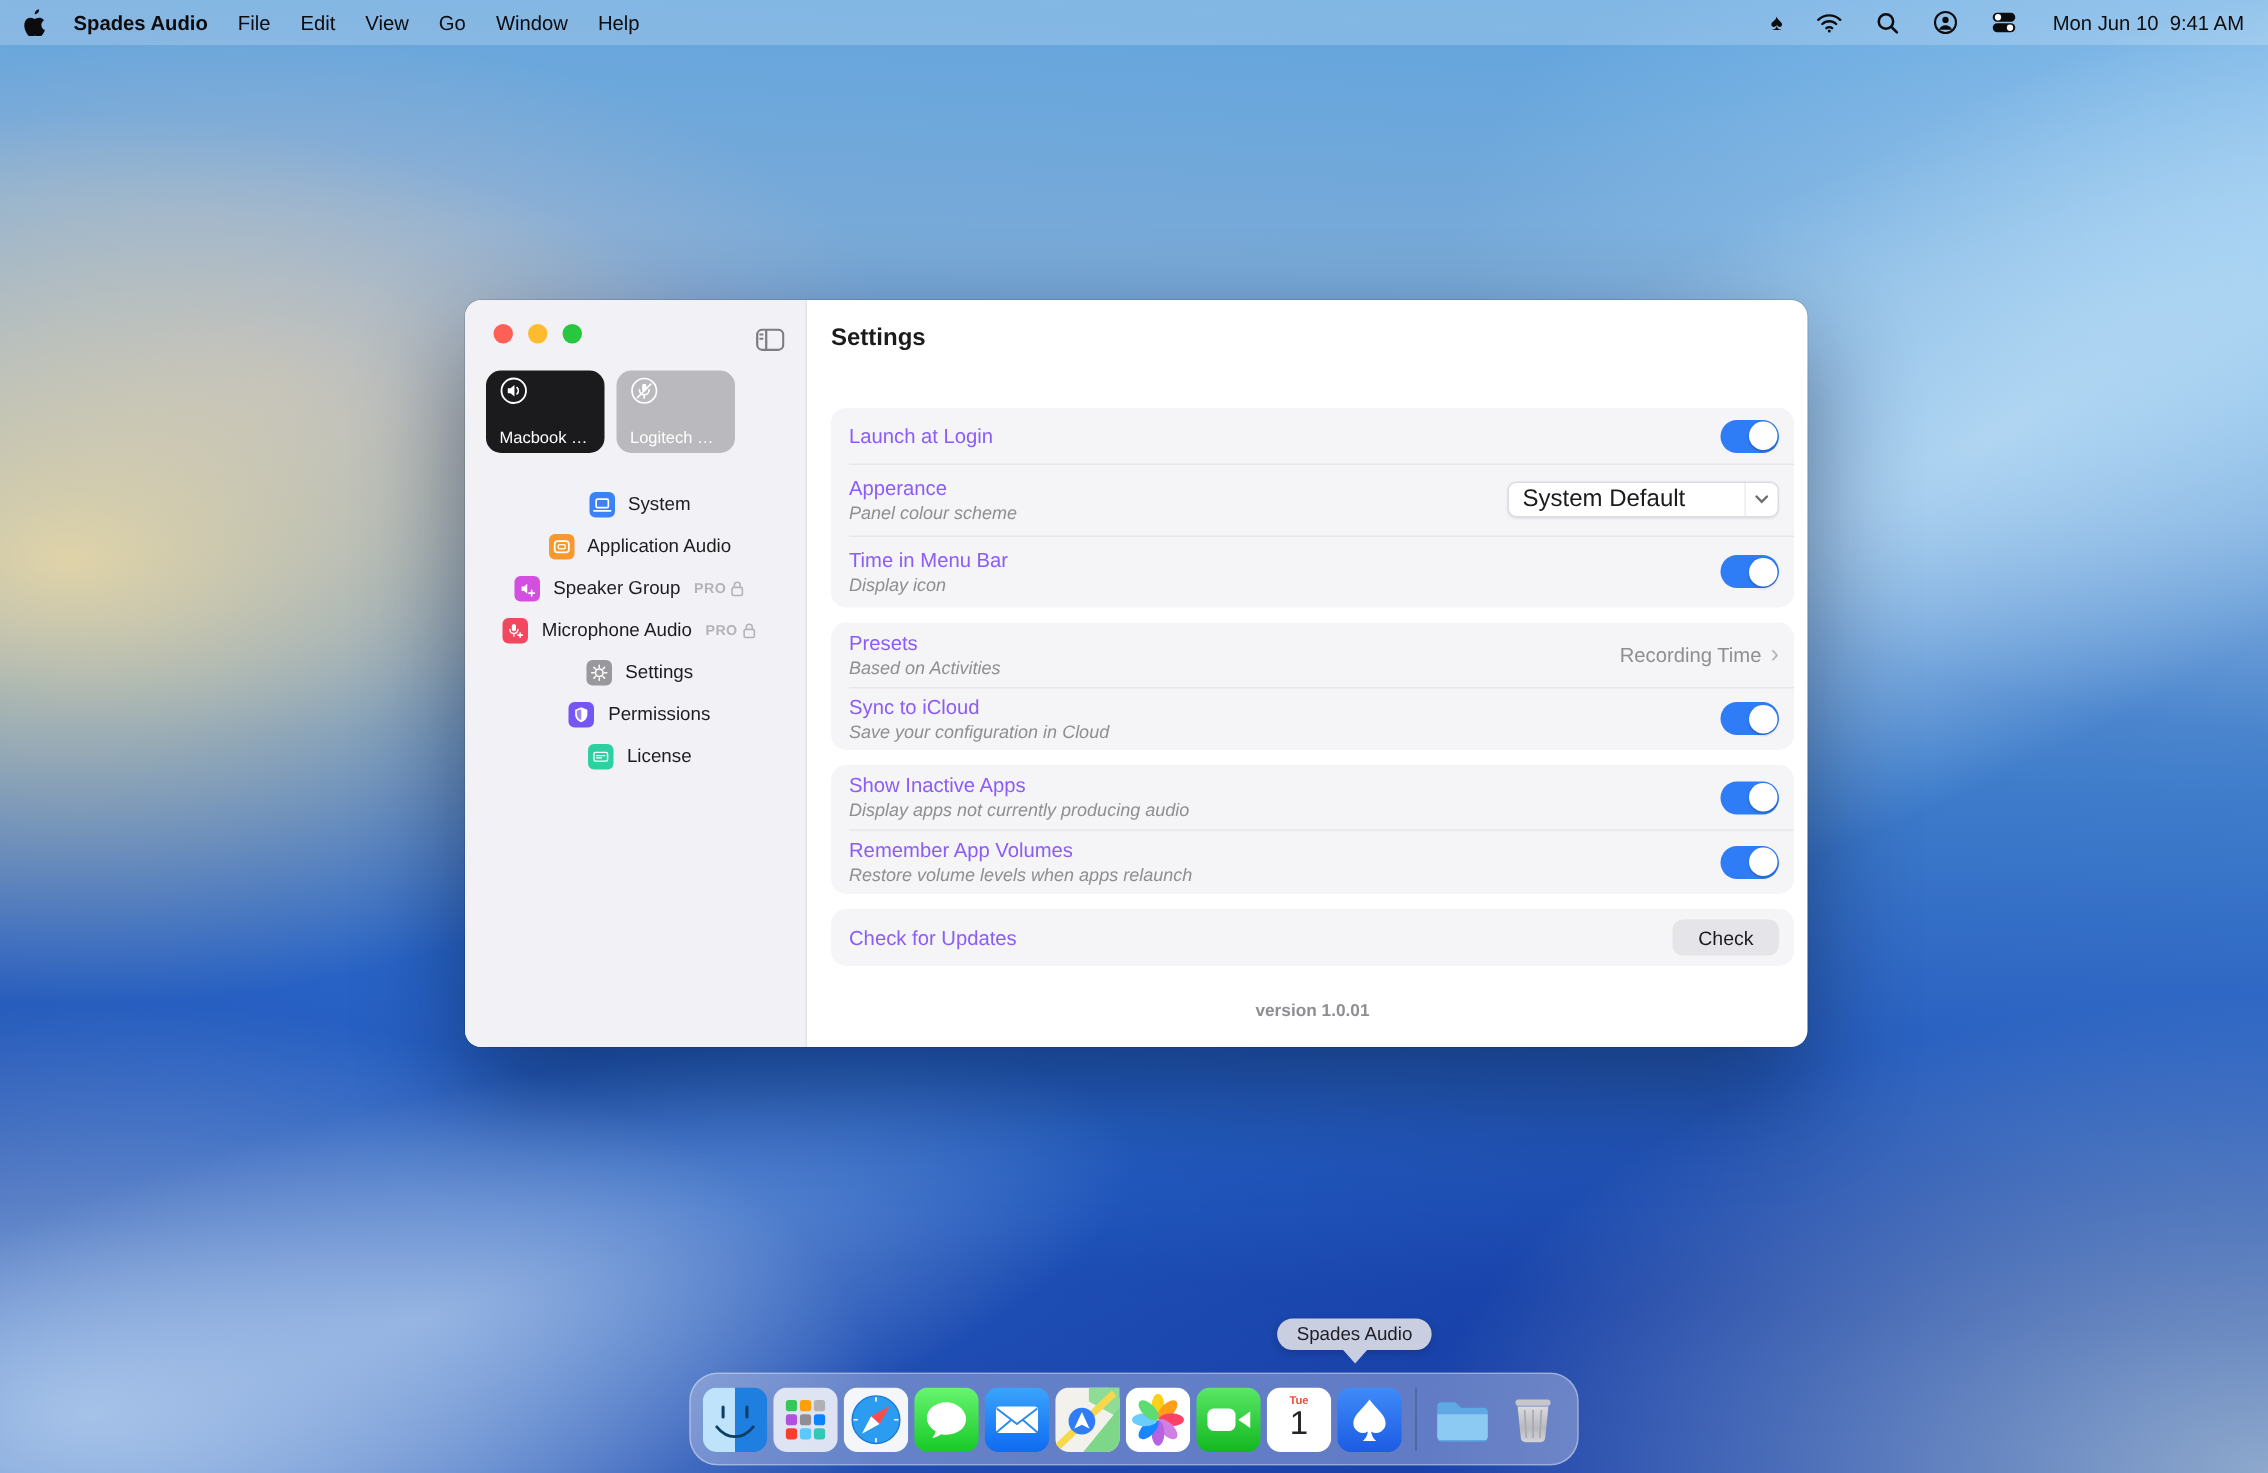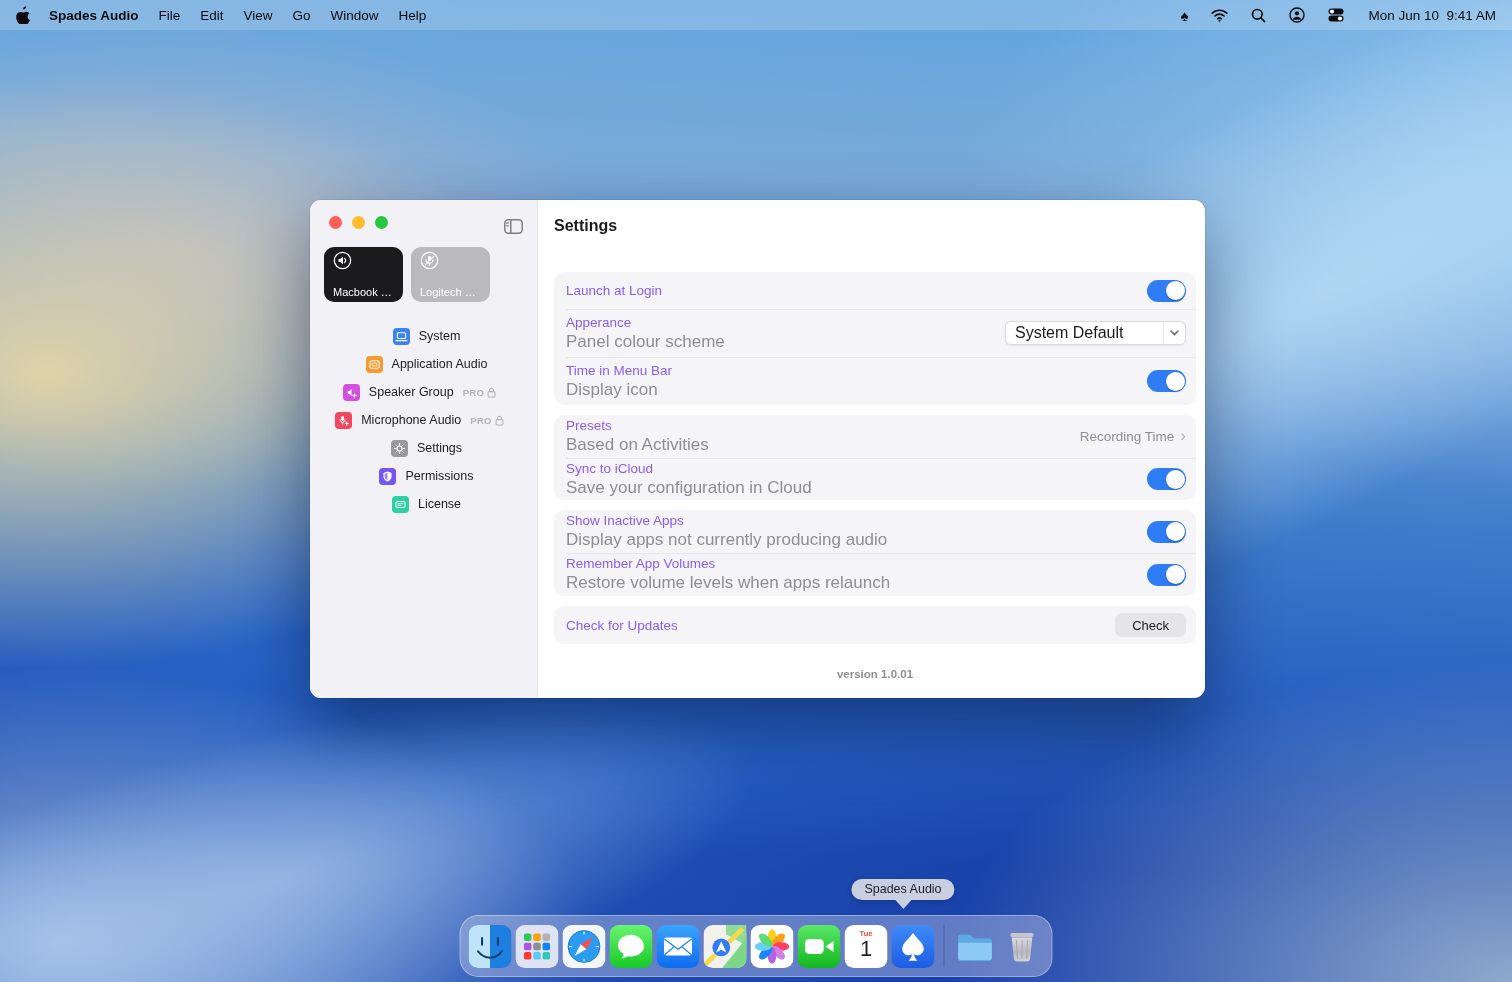--- a/index.html
+++ b/index.html
@@ -66,21 +66,21 @@
   .main { flex:1; padding:17px 9px 0 16px; position:relative; }
   .panel-title { font-size:16px; font-weight:700; color:#1b1b1d; }
 
   .card { background:#f5f5f7; border-radius:10px; width:642px; }
   .card.first { margin-top:37px; }
   .card + .card { margin-top:10px; }
   .row { display:flex; align-items:center; padding:0 10px 0 12px; position:relative; }
   .row + .row::before { content:""; position:absolute; top:0; left:12px; right:0; height:1px; background:#e7e7e9; }
   .row-text { display:flex; flex-direction:column; justify-content:center; gap:2px; }
   .row-label { font-size:13.5px; color:#8b5cf6; }
-  .row-sub { font-size:17px; color:#8e8e93; }
+  .row-sub { font-size:12px; color:#8e8e93;font-style:italic; }
   .row-right { margin-left:auto; display:flex; align-items:center; gap:6px; }
   .h37{height:37px;} .h48{height:48px;} .h43{height:43px;} .h42{height:42px;} .h38{height:38px;}
 
   .toggle { width:39px; height:22px; border-radius:11px; position:relative; cursor:pointer; flex-shrink:0; }
   .toggle.on { background:#2e7df6; }
   .toggle .knob { position:absolute; top:1.5px; right:1.5px; width:19px; height:19px; border-radius:50%; background:#fff;
     box-shadow:0 1px 2px rgba(0,0,0,0.25); }
 
   .select { width:181px; height:24px; background:#ffffff; border:1px solid #dcdce1; border-radius:6px;
     display:flex; align-items:center; cursor:pointer; box-shadow:0 0.5px 1.5px rgba(0,0,0,0.08); }

